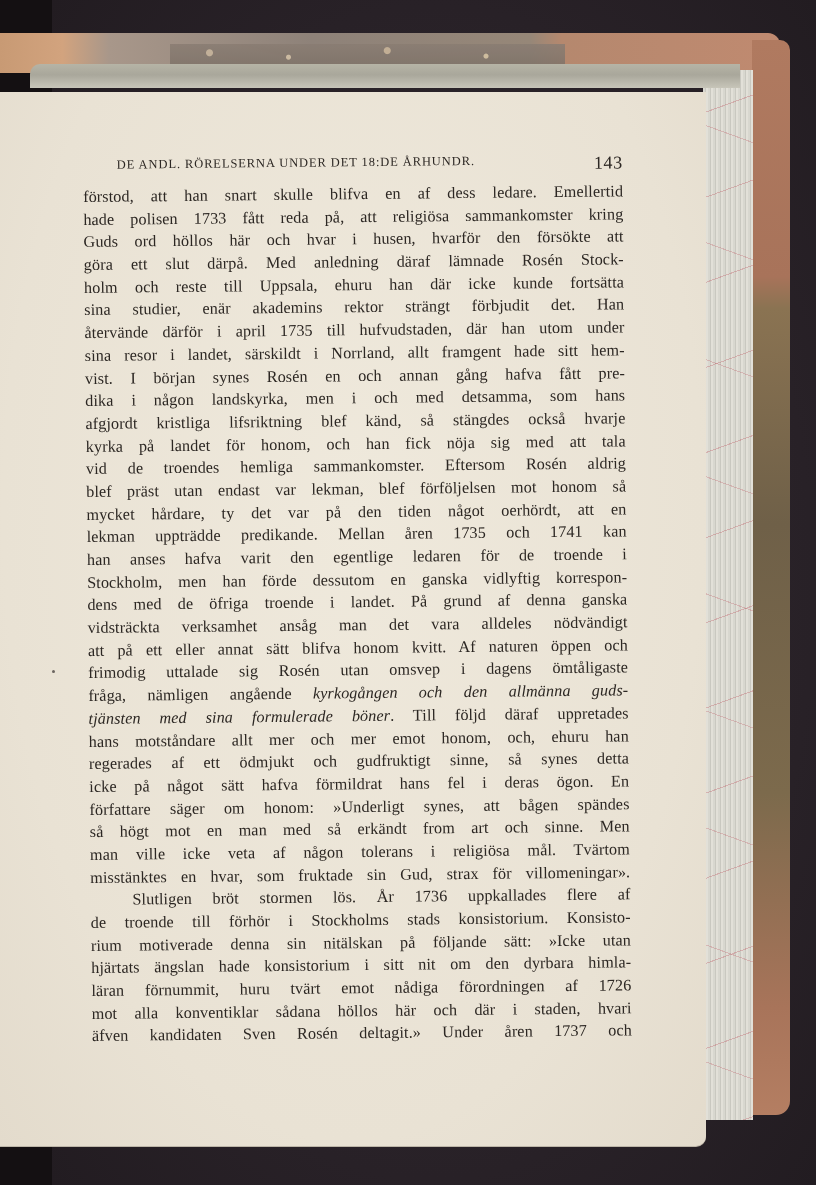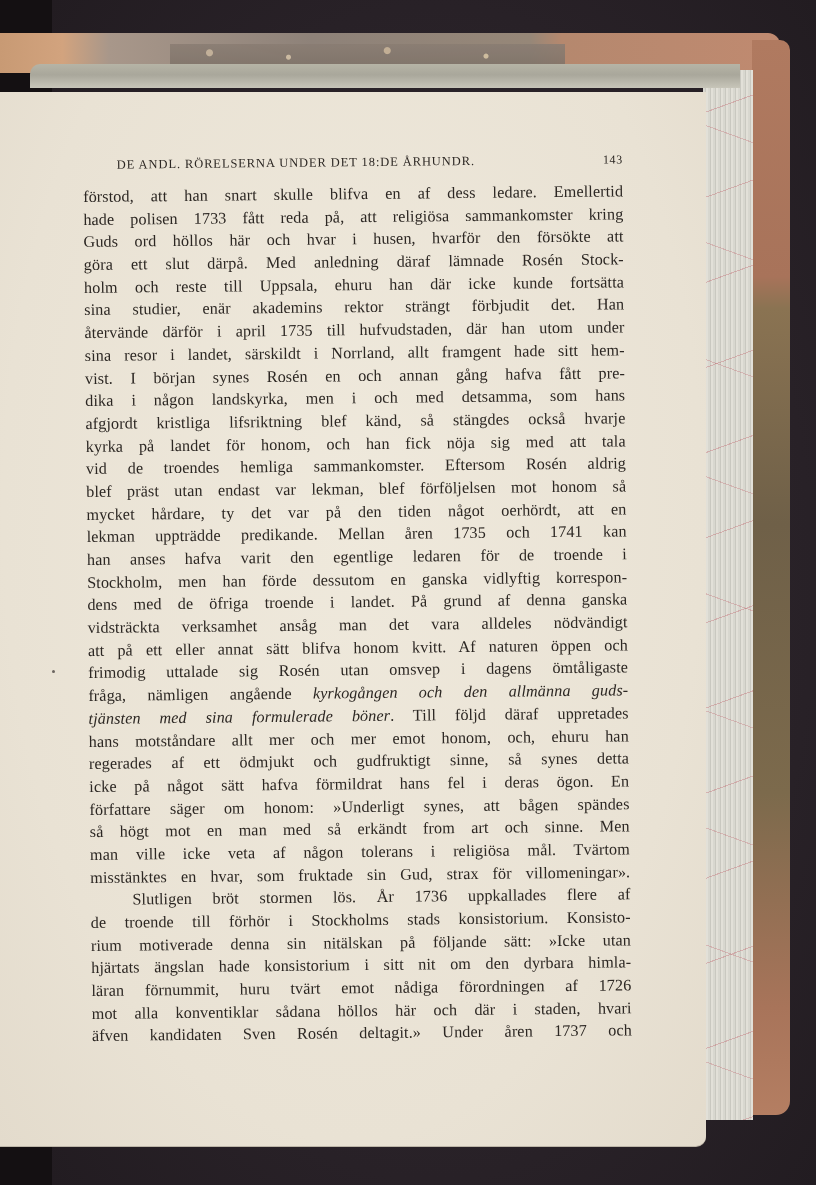--- a/index.html
+++ b/index.html
@@ -68,21 +68,21 @@
       color: #2c2723;
       transform: rotate(-0.6deg);
       transform-origin: 0 0;
     }
     .running-head {
       position: absolute; top: 66px; left: 34px; width: 506px;
       display: flex; justify-content: space-between;
       font-size: 13.5px; letter-spacing: .6px; font-variant: small-caps;
     }
     .running-head .title { text-transform: uppercase; font-size: 12.5px; letter-spacing: .9px; }
-    .running-head .pageno { font-size: 12px; }
+    .running-head .pageno { font-size: 18px; }
     .body-text {
       position: absolute; top: 94px; left: 0; width: 540px;
     }
     .line {
       display: block; height: 22.7px; line-height: 22.7px;
       font-size: 16.2px; white-space: nowrap;
       text-align: justify; text-align-last: justify;
       letter-spacing: .1px;
     }
     .line.indent { padding-left: 42px; }

